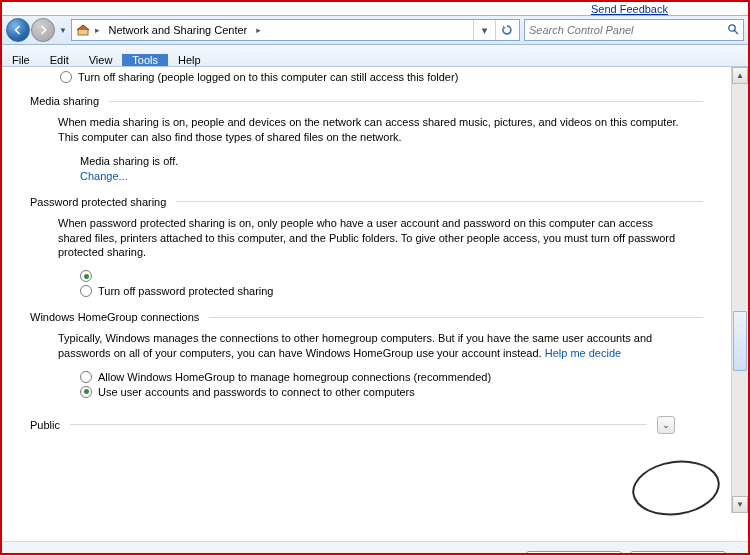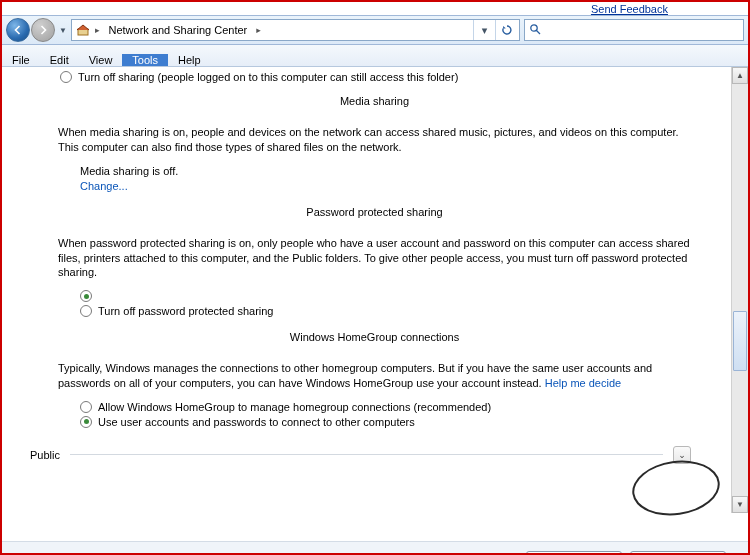--- a/index.html
+++ b/index.html
@@ -79,21 +79,21 @@
   padding: 0 10px; display: flex; align-items: center;
   color: #000; cursor: pointer;
 }
 .menuitem.active { background: #3e7dd0; color: #fff; }
 .content-wrap {
   position: relative;
   height: calc(555px - 4px - 15px - 30px - 22px - 38px);
   display: flex;
 }
 .content {
-  flex: 1; overflow: hidden; padding: 4px 12px 10px 10px;
+  flex: 1; overflow: hidden; padding: 4px 28px 10px 10px;
   color: #000; font-size: 11px;
 }
 .scrollbar {
   width: 17px; background: #e9e9e9;
   border-left: 1px solid #d0d0d0;
   display: flex; flex-direction: column;
 }
 .sb-btn {
   height: 17px; background: linear-gradient(#f8f8f8,#e0e0e0);
   border: 1px solid #b8b8b8; display: flex;
@@ -118,21 +118,21 @@
   display: flex; align-items: center; justify-content: center;
 }
 .radio.checked .dot::after {
   content: ""; width: 5px; height: 5px; border-radius: 50%;
   background: #3a8a3a;
 }
 .section {
   margin: 8px 0 14px 18px;
 }
 .section-head {
-  display: flex; align-items: center; gap: 10px; margin-bottom: 8px; flex-direction: column;
+  display: flex; align-items: center; gap: 10px; margin-bottom: 8px;
 }
 .section-head .title { color: #000; }
 .section-head .rule { flex: 1; height: 1px; background: #d3d9e0; }
 .desc { margin: 8px 20px 10px 28px; line-height: 1.35; }
 .sub-indent { margin-left: 50px; margin-bottom: 3px; }
 .link { color: #0a55b8; cursor: pointer; }
 .opts { margin-left: 50px; }
 .opts .radio { display: flex; margin: 3px 0; }
 .public-row {
   display: flex; align-items: center; margin: 18px 18px 8px 18px; gap: 10px;
@@ -203,20 +203,21 @@
     <span style="flex:1"></span>
     <div class="addr-ctrl">▾</div>
     <div class="addr-ctrl">
       <svg width="12" height="12" viewBox="0 0 12 12">
           <path d="M6 2 A4 4 0 1 1 2.2 4.5" stroke="#2a5fa0" stroke-width="1.4" fill="none"></path>
           <path d="M2 2 L2.2 4.8 L4.8 4.2 Z" fill="#2a5fa0"></path>
         </svg>
     </div>
   </div>
   <div class="search">
+    <input placeholder="Search Control Panel" style="">
     <span class="mag">
       <svg width="12" height="12" viewBox="0 0 12 12">
           <circle cx="5" cy="5" r="3.2" stroke="#2a5fa0" stroke-width="1.3" fill="none"></circle>
           <line x1="7.5" y1="7.5" x2="11" y2="11" stroke="#2a5fa0" stroke-width="1.3"></line>
         </svg>
     </span>
   </div>
 </div>
 
 <div class="menubar">

